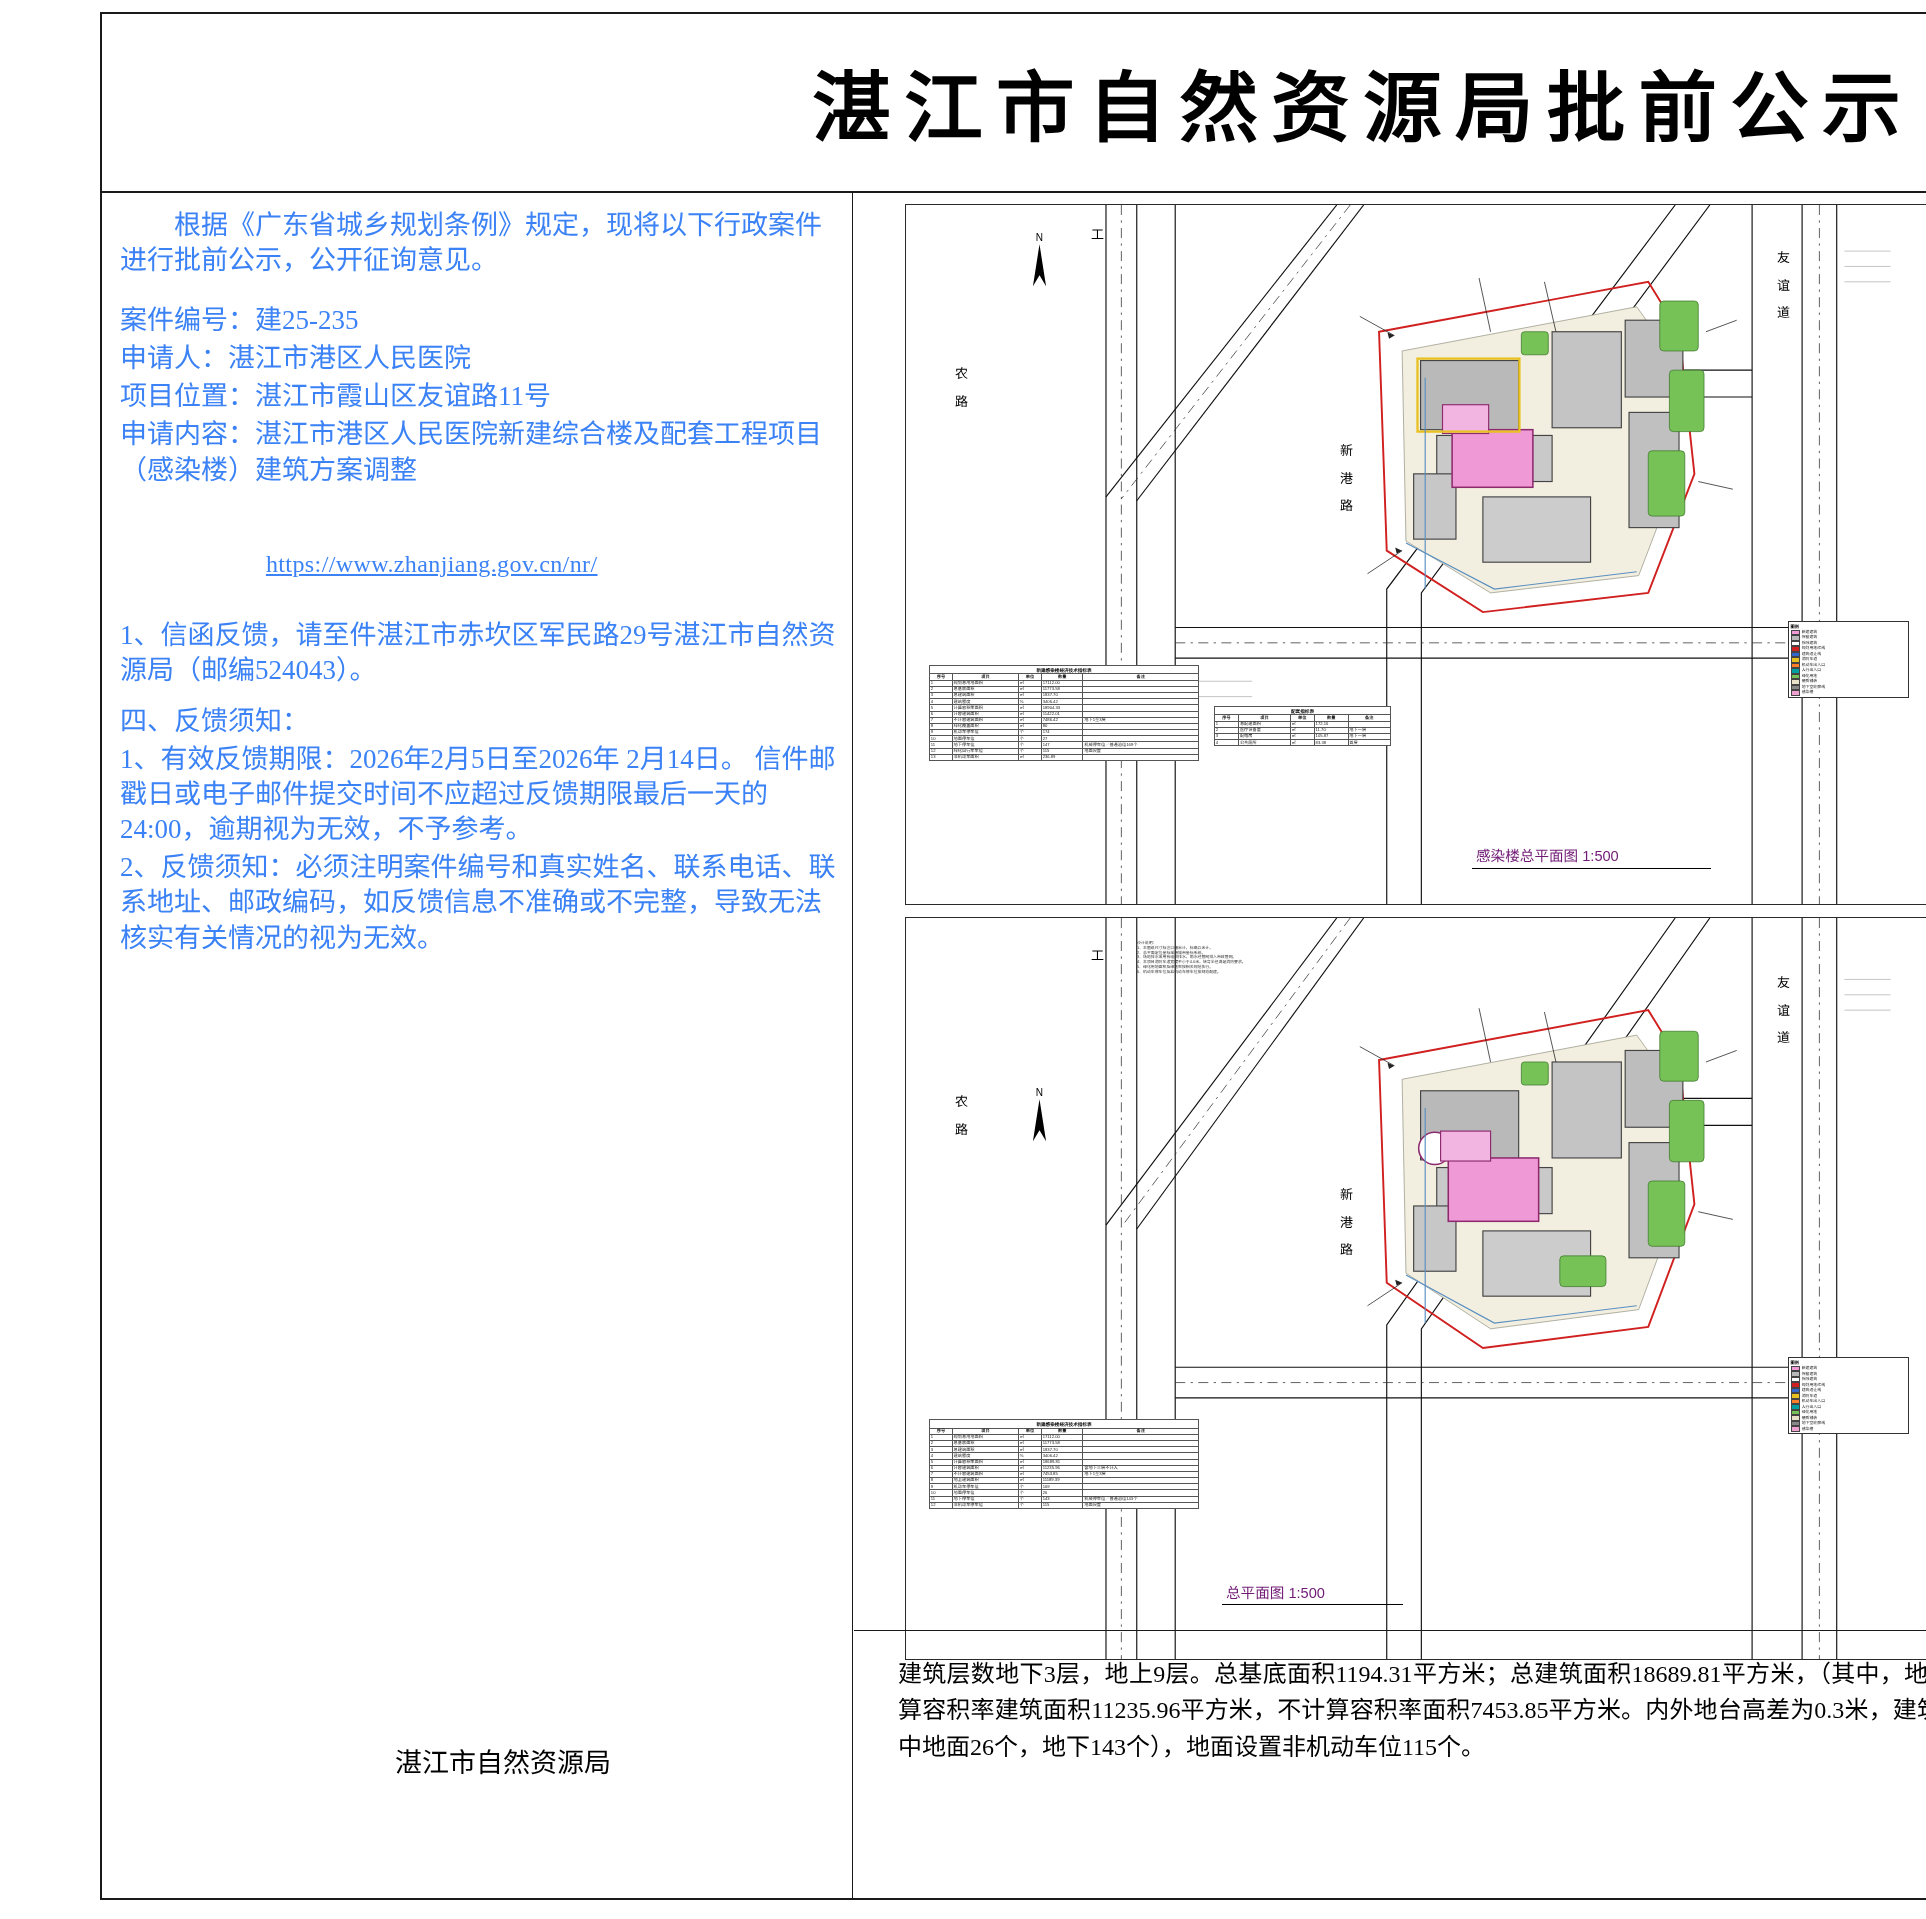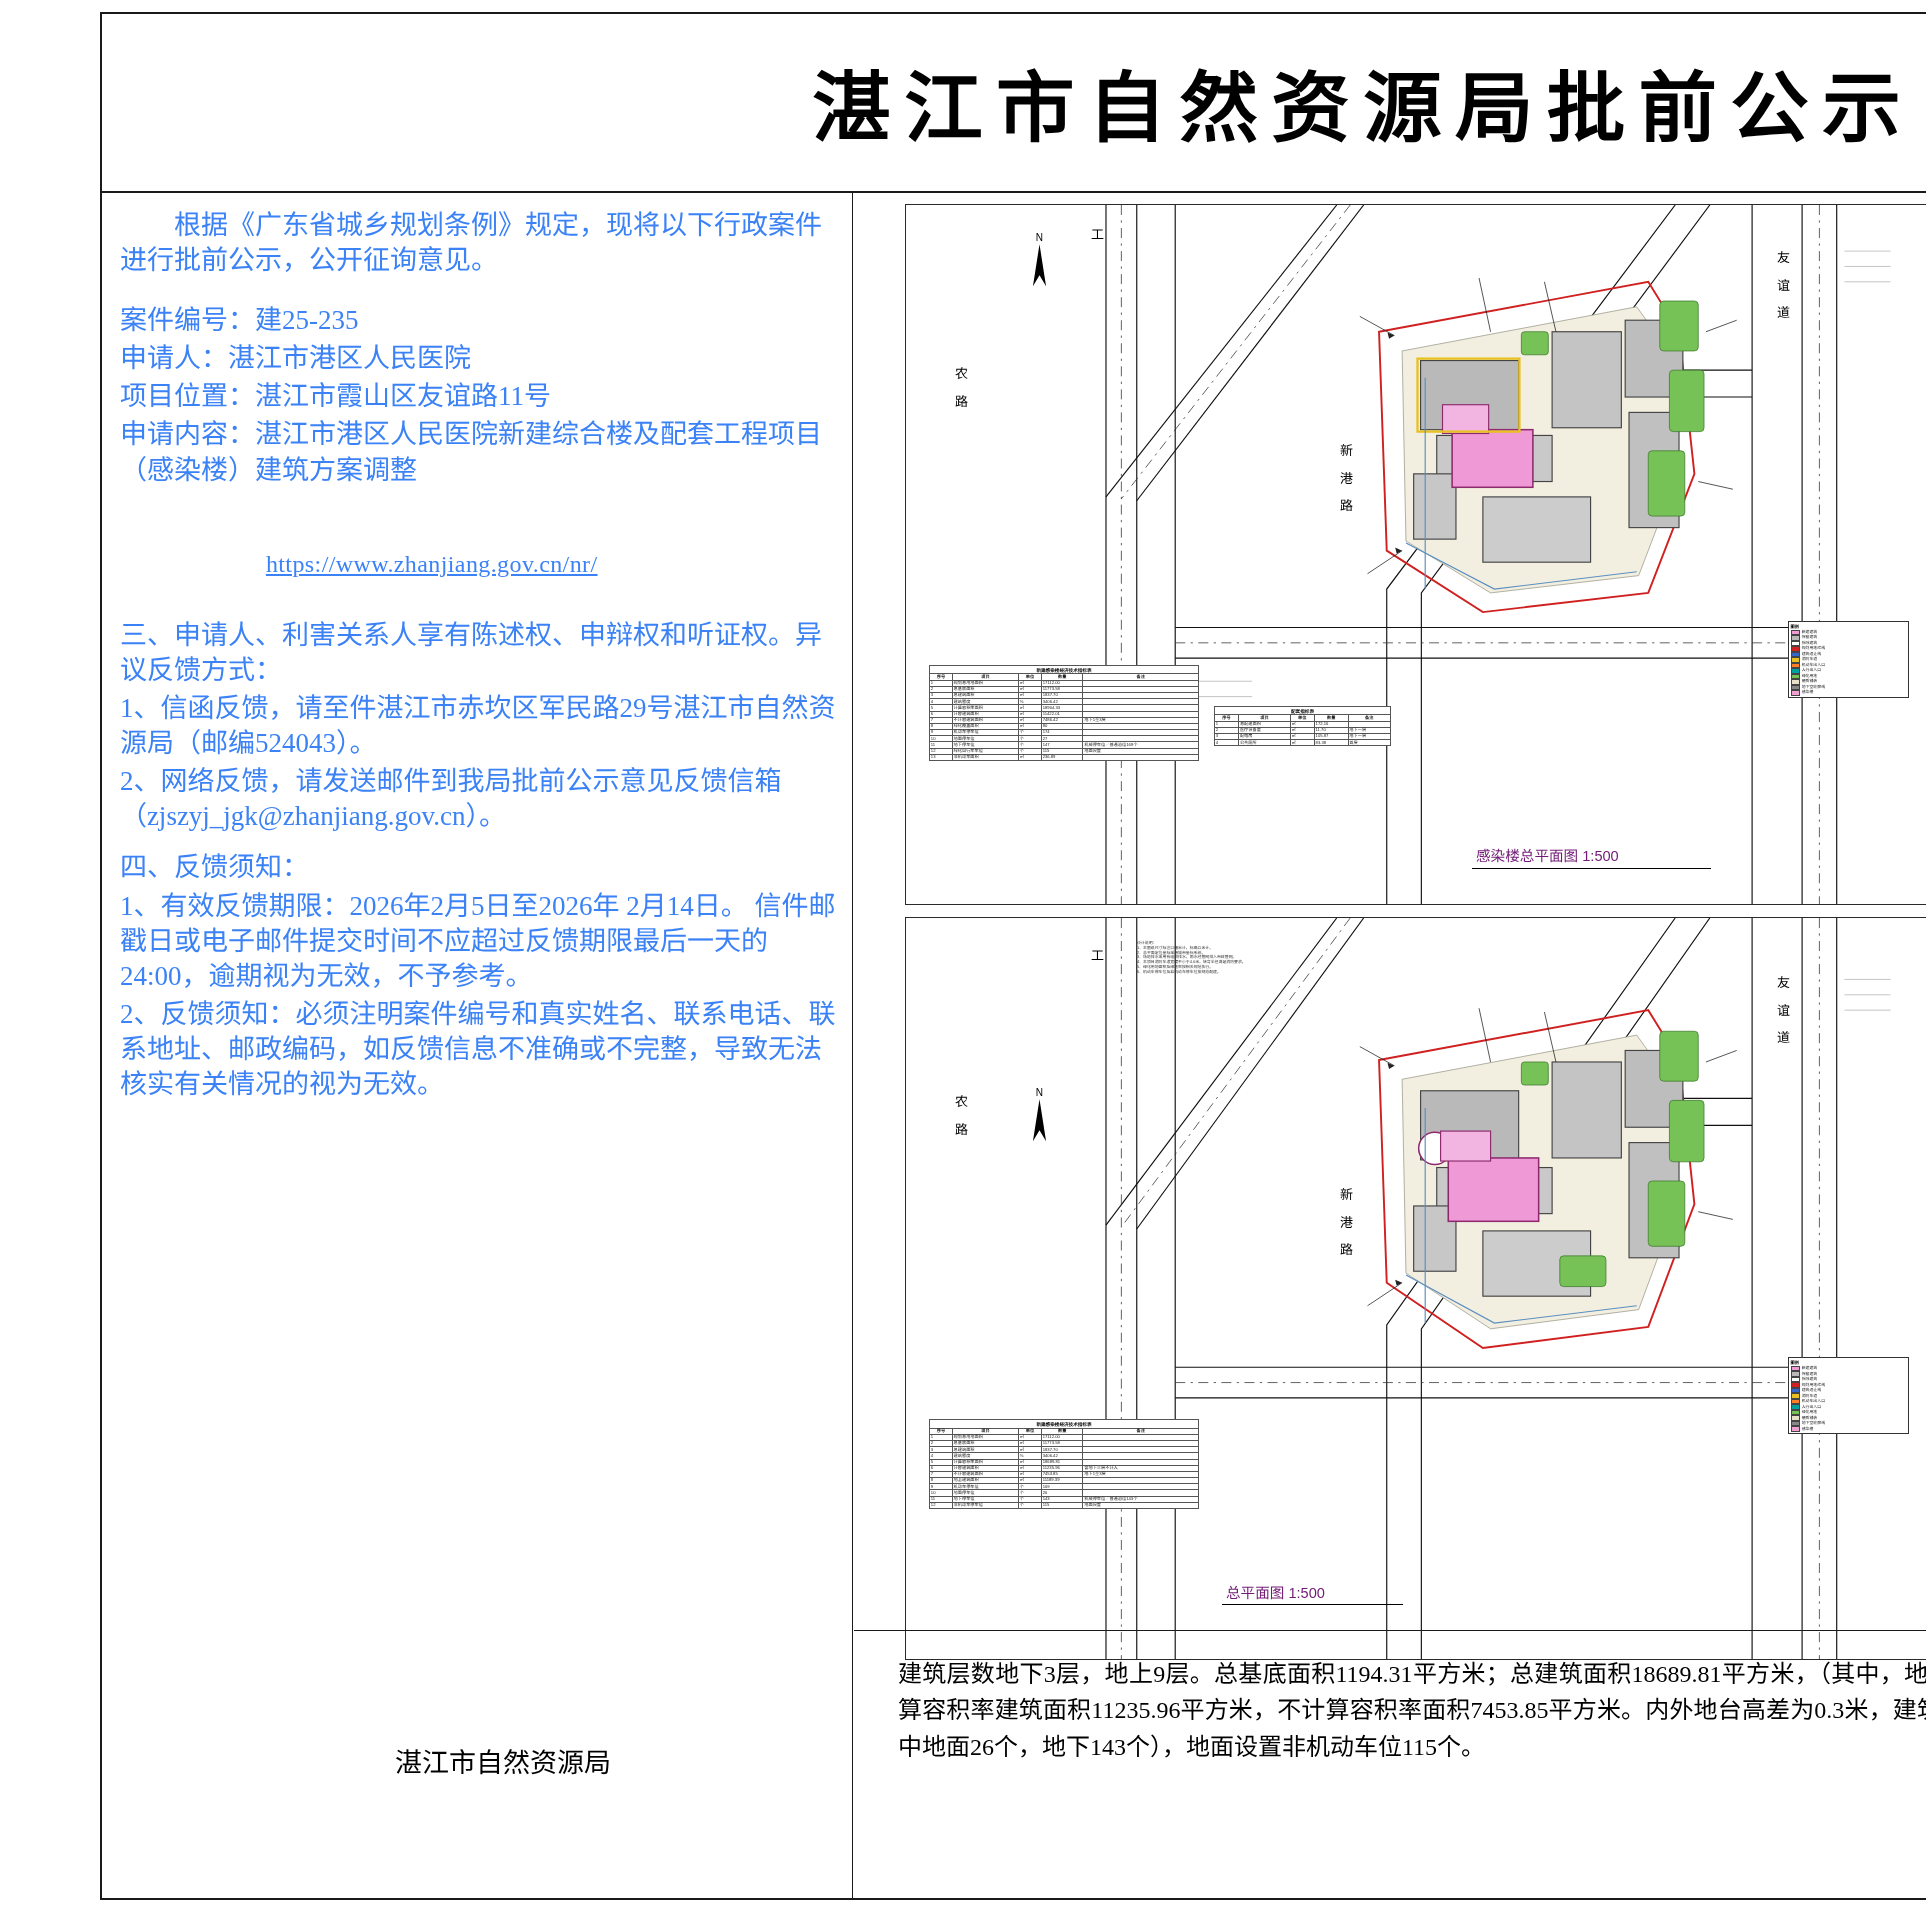--- a/index.html
+++ b/index.html
@@ -218,23 +218,21 @@
 
     <div class="gap-m"></div>
 
 
     <div class="gap-s"></div>
 
     <p class="url-line">https://www.zhanjiang.gov.cn/nr/</p>
 
     <div class="gap-s"></div>
 
-    <p class="para">三、申请人、利害关系人享有陈述权、申辩权和听证权。异议反馈方式：</p>
     <p class="para">1、信函反馈，请至件湛江市赤坎区军民路29号湛江市自然资源局（邮编524043）。</p>
-    <p class="para">2、网络反馈，请发送邮件到我局批前公示意见反馈信箱（zjszyj_jgk@zhanjiang.gov.cn）。</p>
 
     <div class="gap-s"></div>
 
     <p class="para">四、反馈须知：</p>
     <p class="para">1、有效反馈期限：2026年2月5日至2026年 2月14日。 信件邮戳日或电子邮件提交时间不应超过反馈期限最后一天的24:00，逾期视为无效，不予参考。</p>
     <p class="para">2、反馈须知：必须注明案件编号和真实姓名、联系电话、联系地址、邮政编码，如反馈信息不准确或不完整，导致无法核实有关情况的视为无效。</p>
 
   </div>
 
   <div class="sign-block">

